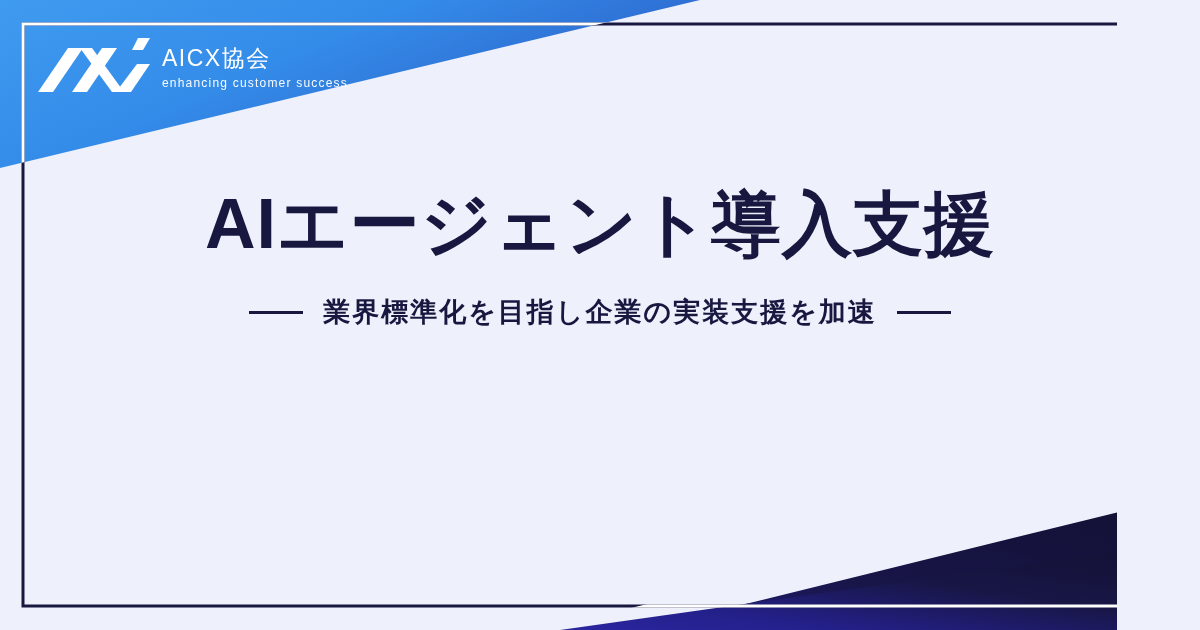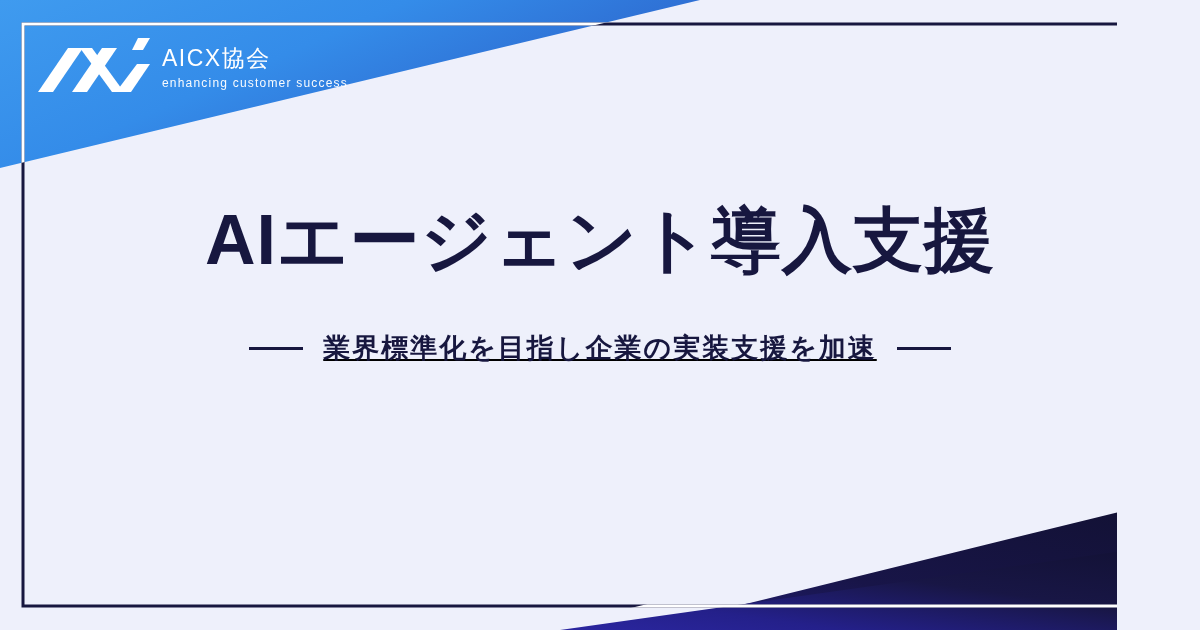--- a/index.html
+++ b/index.html
@@ -50,42 +50,41 @@
     letter-spacing:1.2px;
     line-height:1.2;
     margin-top:5px;
     white-space:nowrap;
     opacity:.97;
   }
 
   
   .content{
     position:absolute;
-    left:0;top:196px;
+    left:0;top:180px;
     width:1200px;
     text-align:center;
   }
   .headline{
     color:#17173f;
     font-weight:700;
     font-size:70px;
     line-height:1.26;
     letter-spacing:1px;
     margin:0;
     white-space:nowrap;
   }
   .headline-line{display:block;}
 
   .subtitle-wrap{
     display:flex;
     align-items:center;
     justify-content:center;
     gap:20px;
-    margin-top:46px;
-    text-decoration:underline;
+    margin-top:26px;
   }
   .rule{
     display:block;
     width:54px;height:3px;
     background:#17173f;
   }
   .subtitle{
     color:#17173f;
     font-size:27px;
     font-weight:700;

